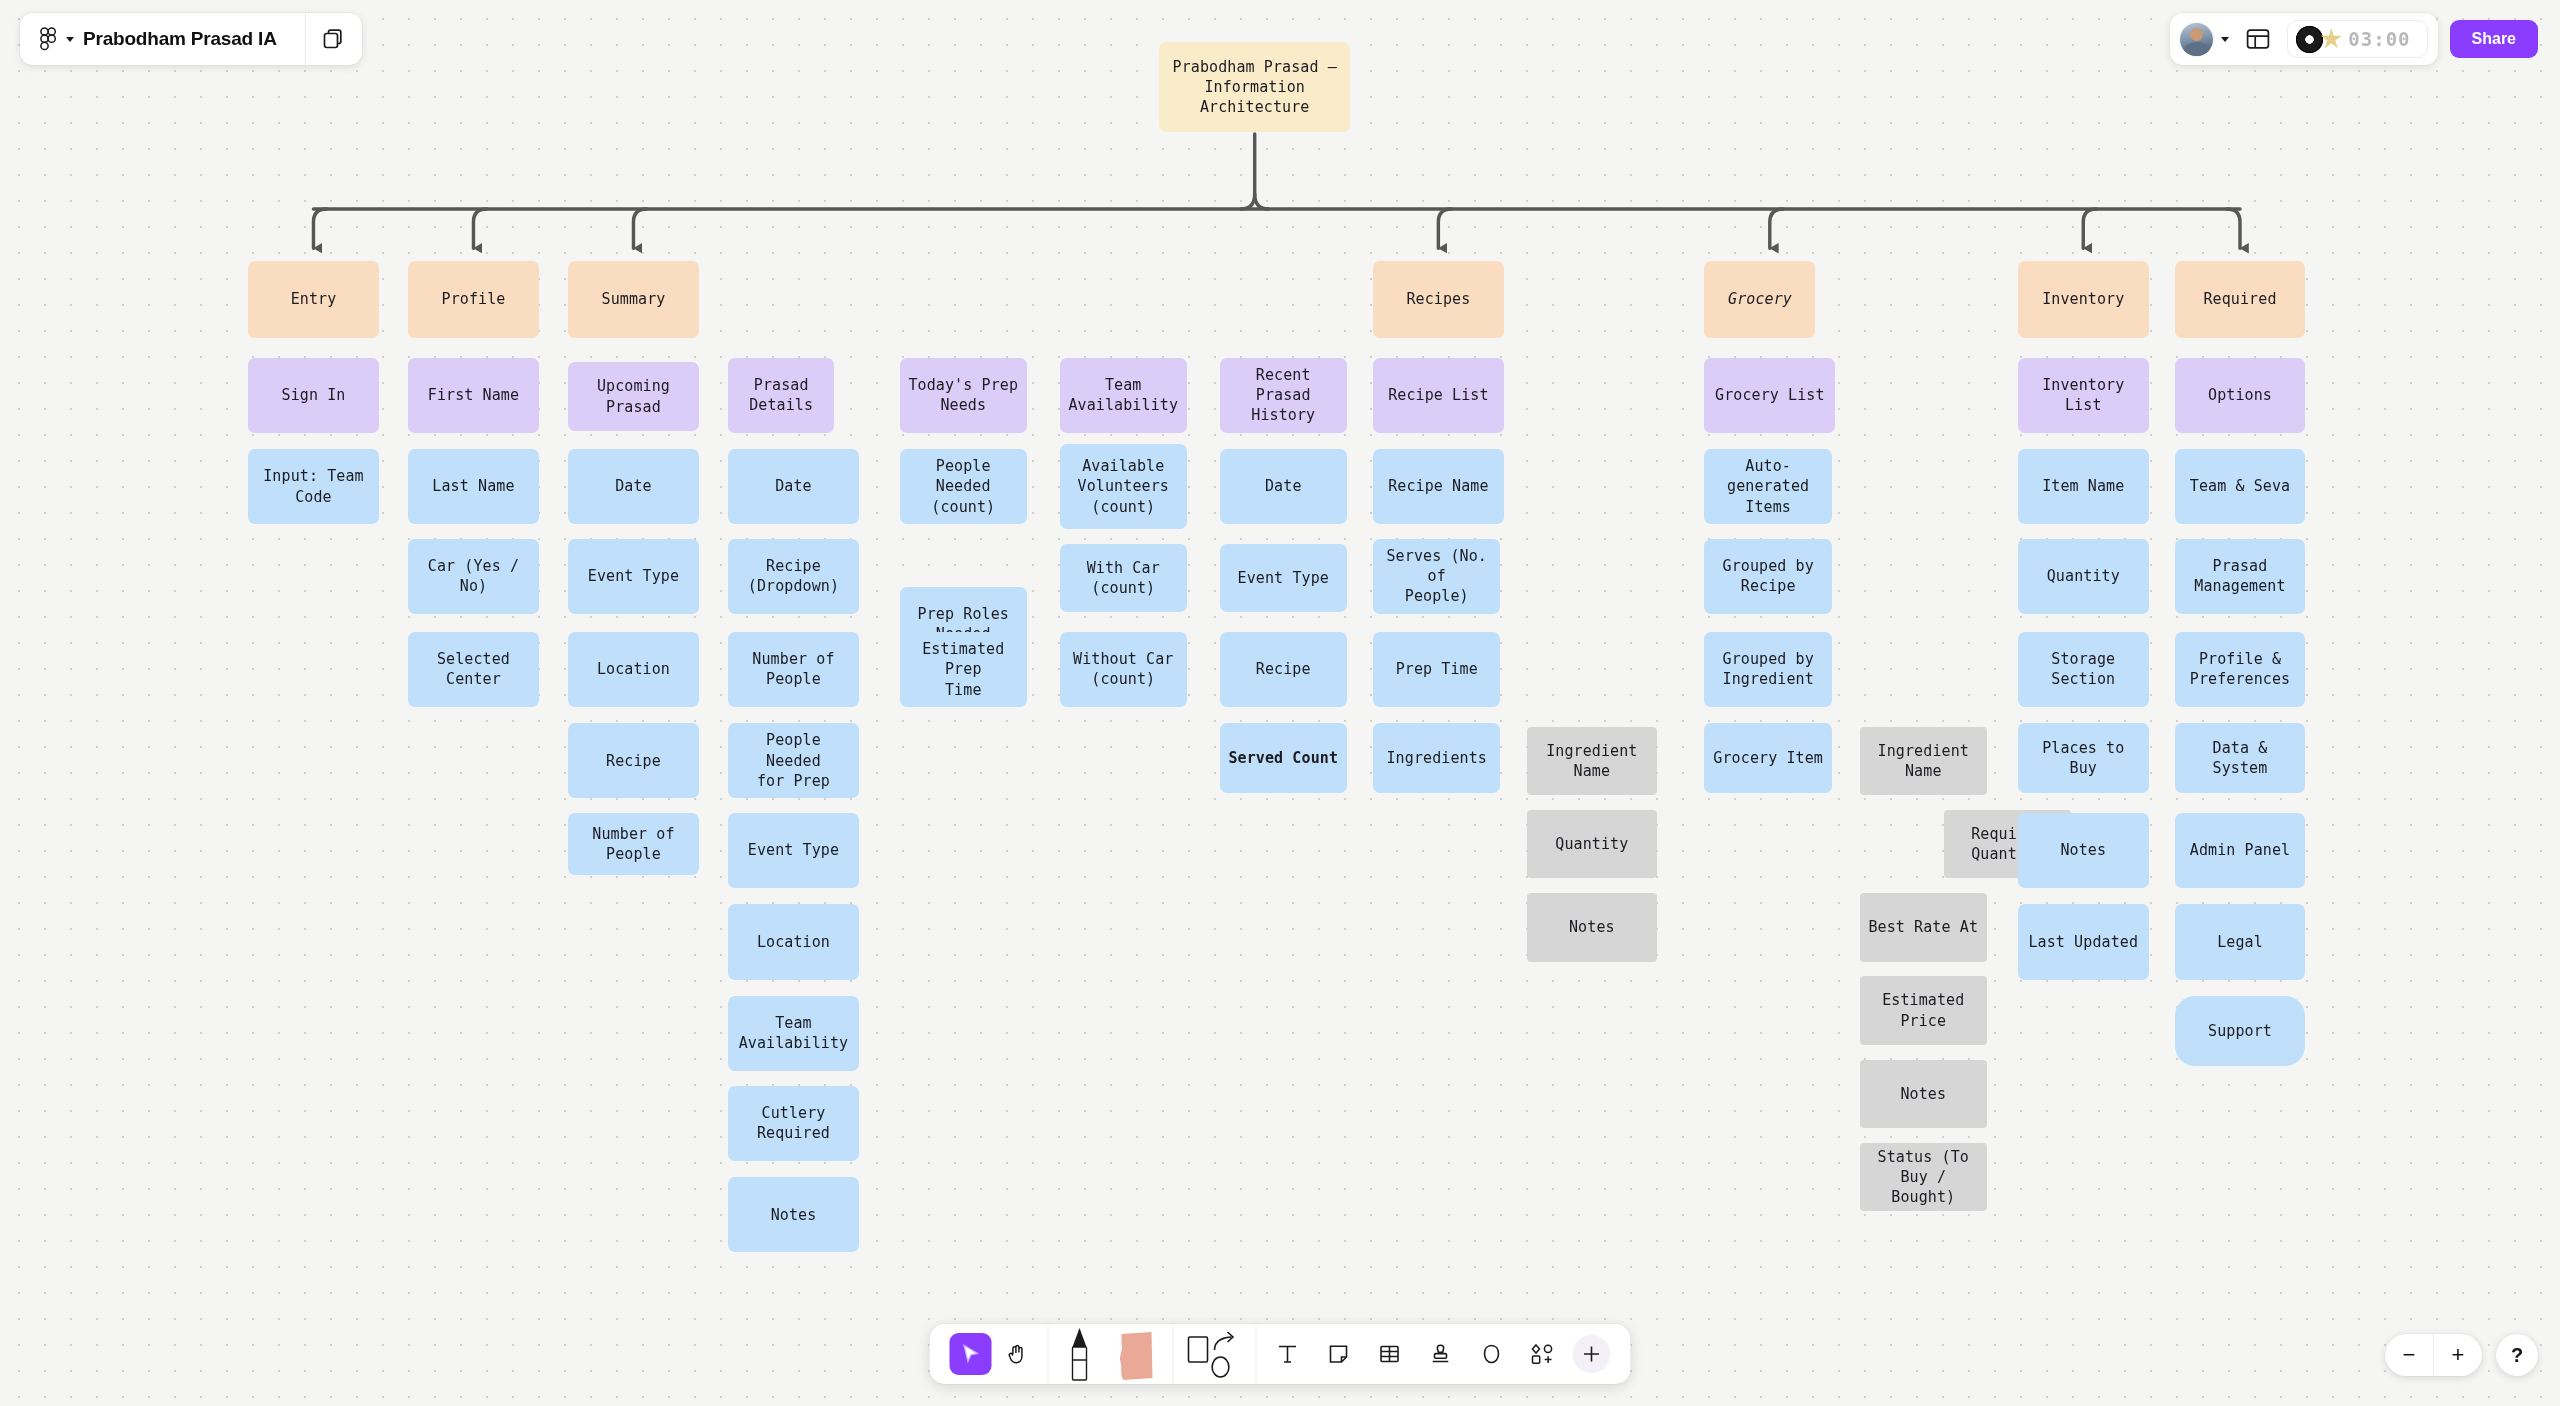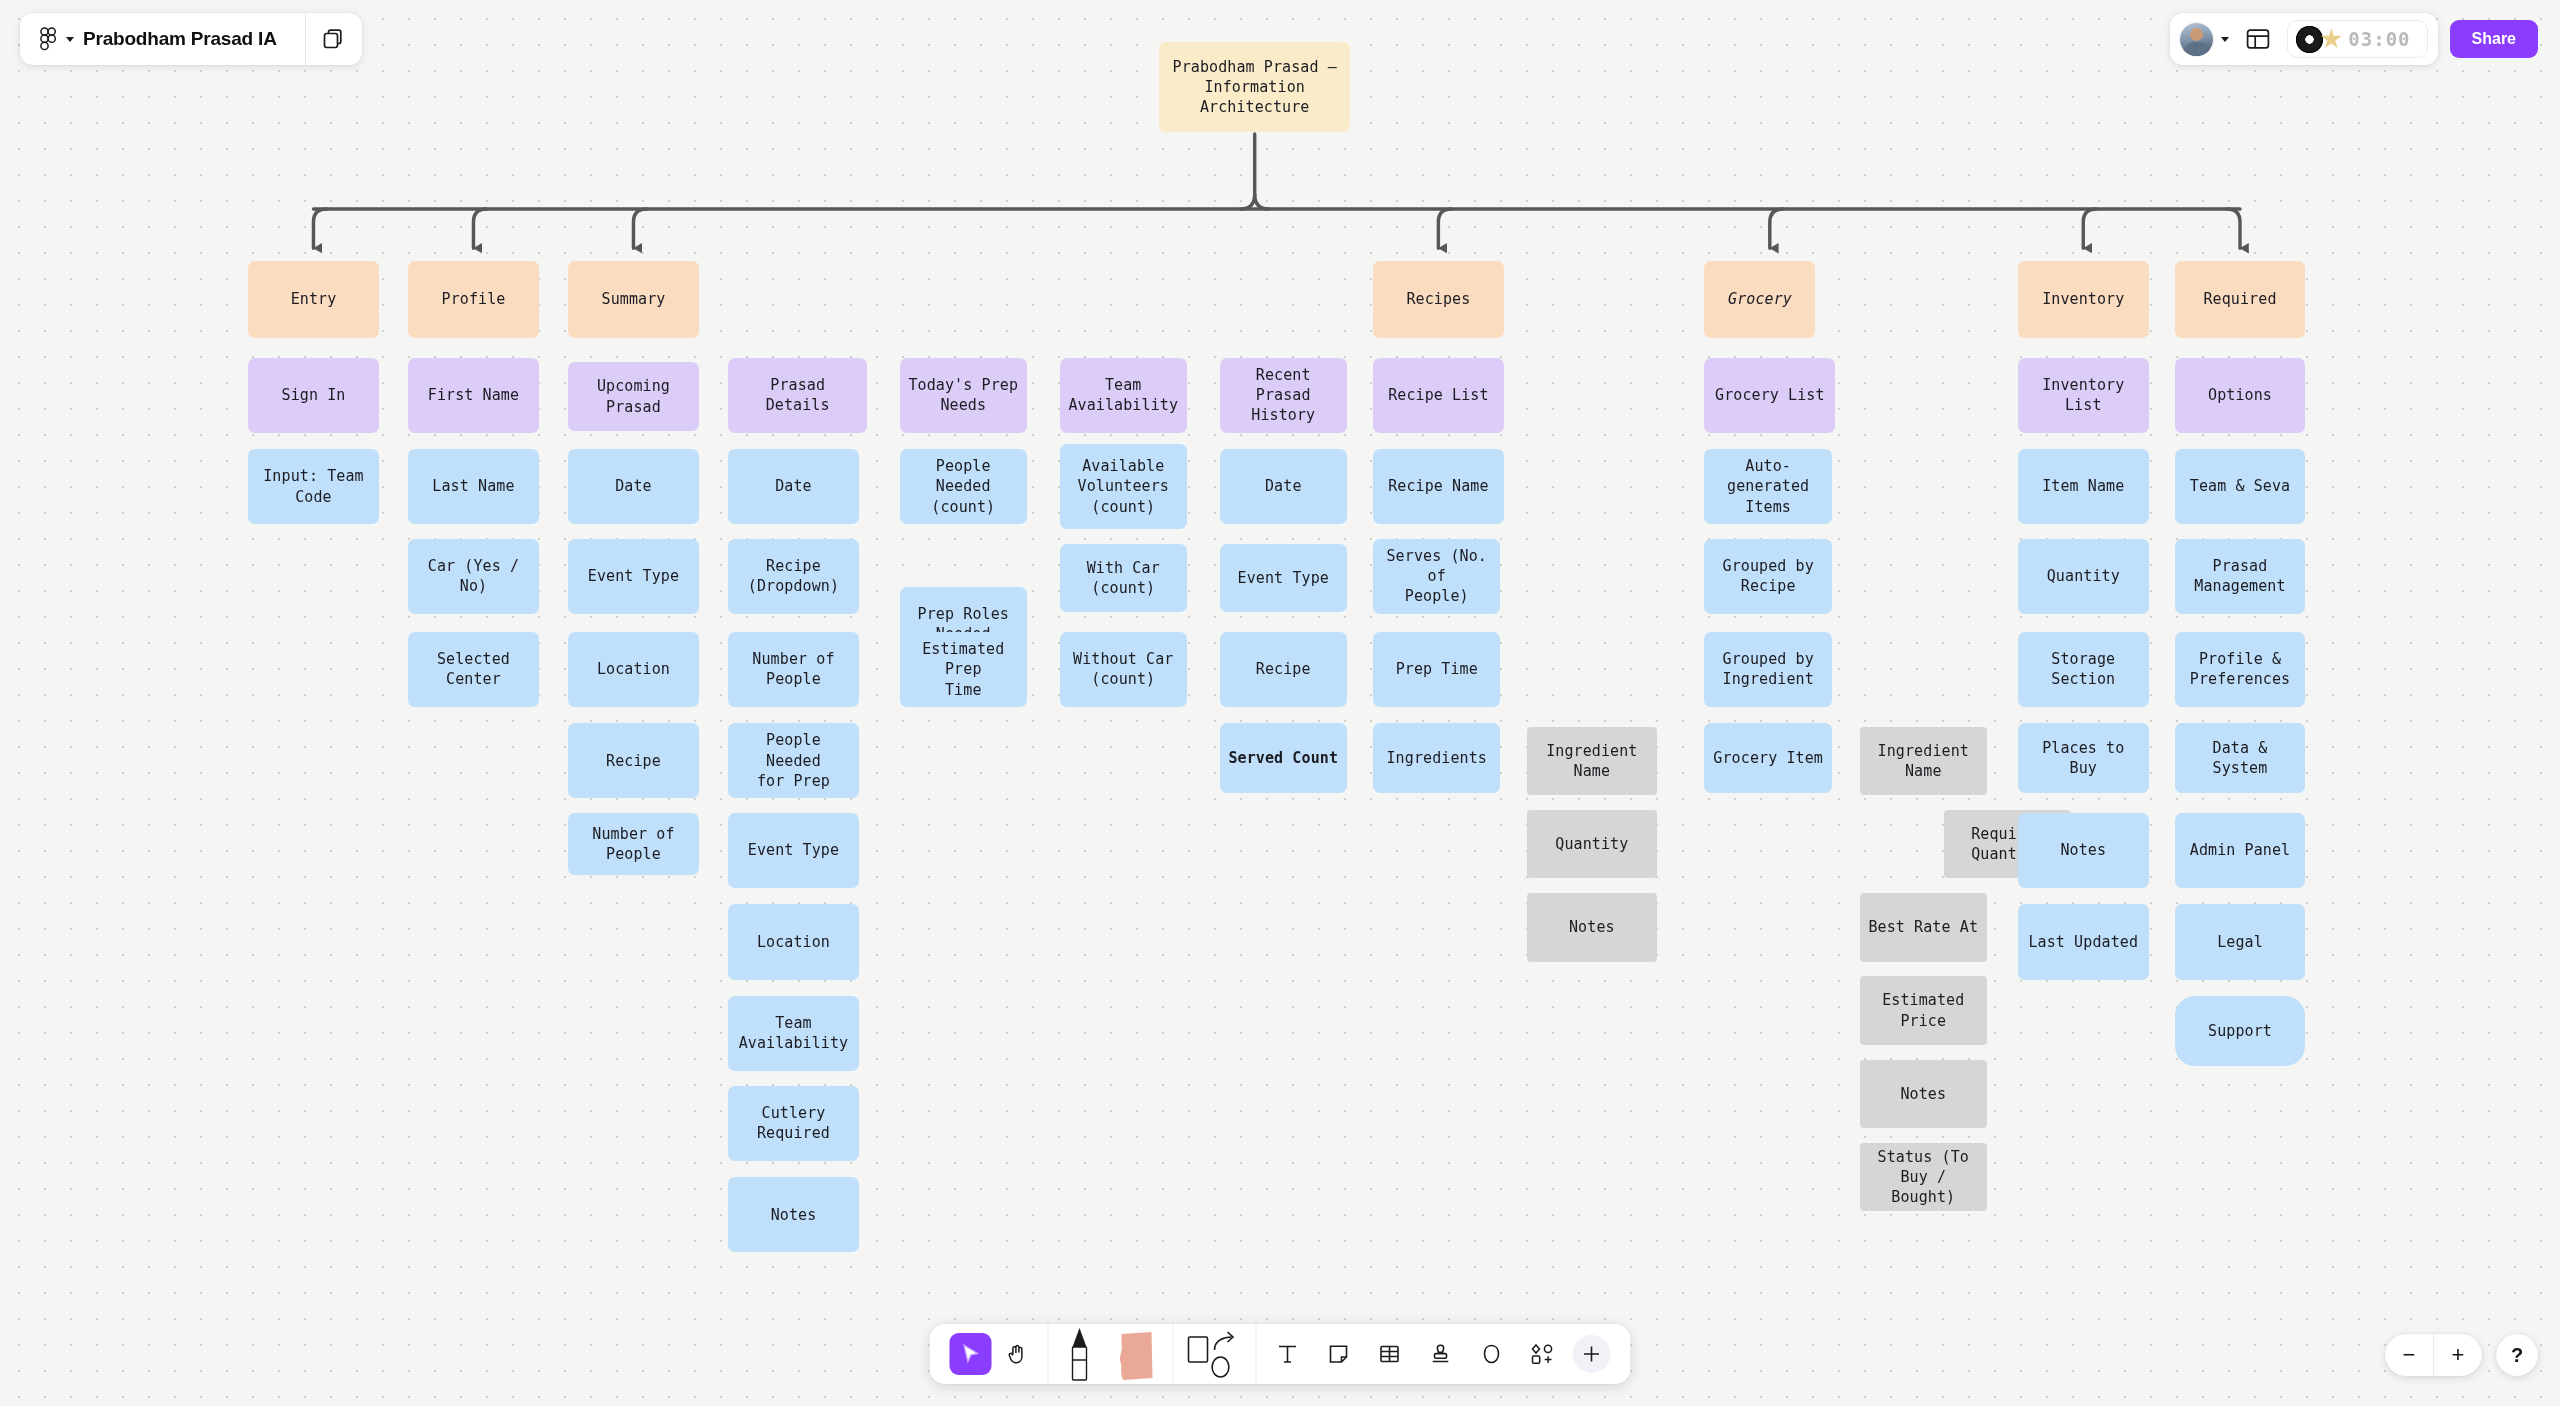--- a/index.html
+++ b/index.html
@@ -245,21 +245,21 @@
       <div class="node lvl1" style="left: 248.163px; top: 261.224px; width: 130.612px; height: 76.7347px;">Entry</div>
       <div class="node lvl1" style="left: 408.163px; top: 261.224px; width: 130.612px; height: 76.7347px;">Profile</div>
       <div class="node lvl1" style="left: 568.163px; top: 261.224px; width: 130.612px; height: 76.7347px;">Summary</div>
       <div class="node lvl1" style="left: 1373.06px; top: 261.224px; width: 130.612px; height: 76.7347px;">Recipes</div>
       <div class="node lvl1" style="left: 1704.49px; top: 261.224px; width: 111px; height: 76.7347px; font-style: italic;">Grocery</div>
       <div class="node lvl1" style="left: 2017.96px; top: 261.224px; width: 130.612px; height: 76.7347px;">Inventory</div>
       <div class="node lvl1" style="left: 2174.69px; top: 261.224px; width: 130.612px; height: 76.7347px;">Required</div>
       <div class="node lvl2" style="left: 248.163px; top: 357.551px; width: 130.612px; height: 75.102px;">Sign In</div>
       <div class="node lvl2" style="left: 408.163px; top: 357.551px; width: 130.612px; height: 75.102px;">First Name</div>
       <div class="node lvl2" style="left: 568.163px; top: 362.449px; width: 130.612px; height: 68.5714px;">Upcoming Prasad</div>
-      <div class="node lvl2" style="left: 728.163px; top: 357.551px; width: 139px; height: 75.102px;">Prasad Details</div>
+      <div class="node lvl2" style="left: 728.163px; top: 357.551px; width: 106px; height: 75.102px;">Prasad Details</div>
       <div class="node lvl2" style="left: 899.592px; top: 357.551px; width: 127.347px; height: 75.102px;">Today's Prep
 Needs</div>
       <div class="node lvl2" style="left: 1059.59px; top: 357.551px; width: 127.347px; height: 75.102px;">Team
 Availability</div>
       <div class="node lvl2" style="left: 1219.59px; top: 357.551px; width: 127.347px; height: 75.102px;">Recent Prasad
 History</div>
       <div class="node lvl2" style="left: 1373.06px; top: 357.551px; width: 130.612px; height: 75.102px;">Recipe List</div>
       <div class="node lvl2" style="left: 1704.49px; top: 357.551px; width: 130.612px; height: 75.102px;">Grocery List</div>
       <div class="node lvl2" style="left: 2017.96px; top: 357.551px; width: 130.612px; height: 75.102px;">Inventory List</div>
       <div class="node lvl2" style="left: 2174.69px; top: 357.551px; width: 130.612px; height: 75.102px;">Options</div>

